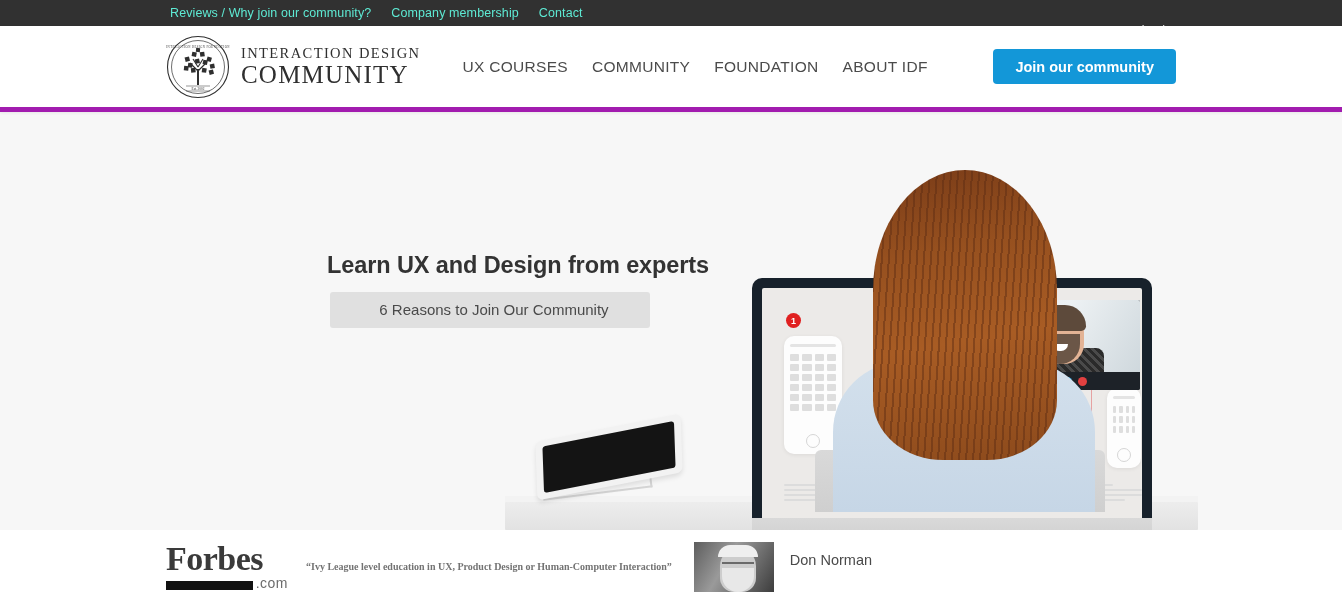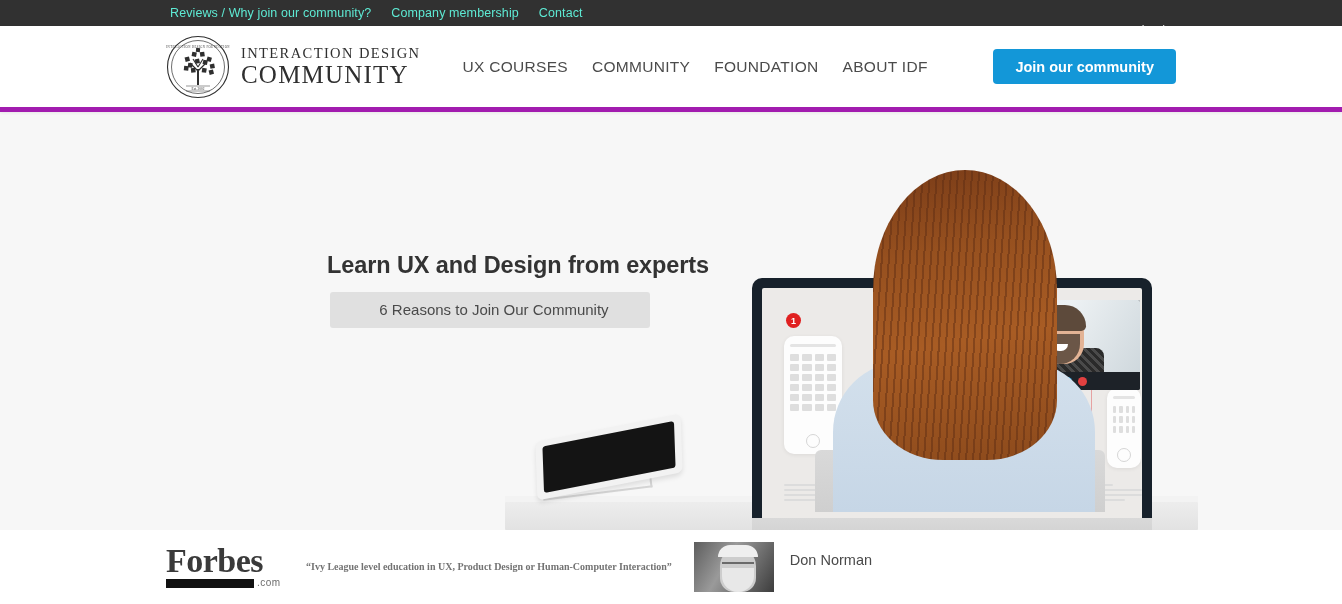--- a/index.html
+++ b/index.html
@@ -349,21 +349,21 @@
   .forbes-word {
     font-family: "Liberation Serif", serif;
     font-size: 34px;
     font-weight: bold;
     color: #3a3a3a;
     line-height: .9;
     letter-spacing: -.5px;
   }
   .forbes-under { display: flex; align-items: flex-end; gap: 3px; margin-top: 2px; }
   .forbes-rule { width: 88px; height: 9px; background: #111; }
-  .forbes-dotcom { font-size: 10px; color: #6c6c6c; letter-spacing: .5px; line-height: 1; }
+  .forbes-dotcom { font-size: 14px; color: #6c6c6c; letter-spacing: .5px; line-height: 1; }
   .quote-text {
     font-size: 10px;
     font-weight: bold;
     color: #737373;
     line-height: 1.55;
     max-width: 372px;
     font-family: Liberation Serif, serif;
   }
 
   .person-group { display: flex; align-items: center; gap: 16px; margin-left: 22px; }

